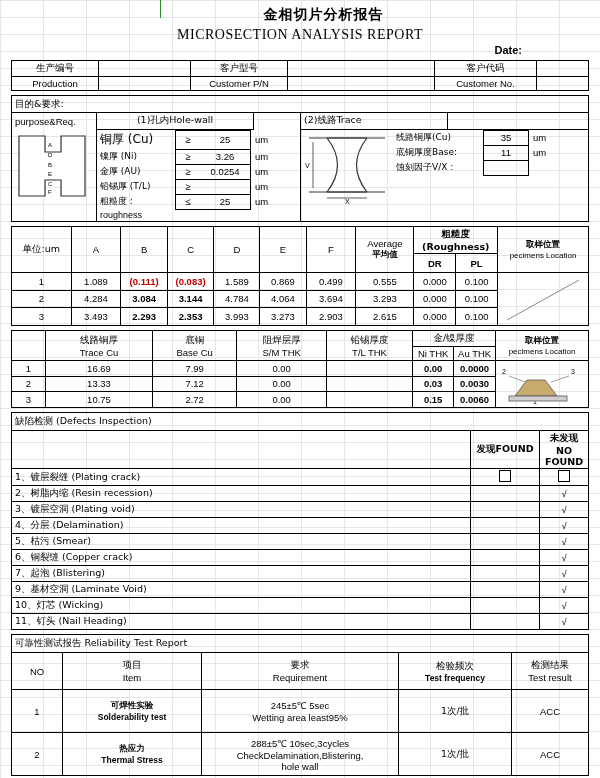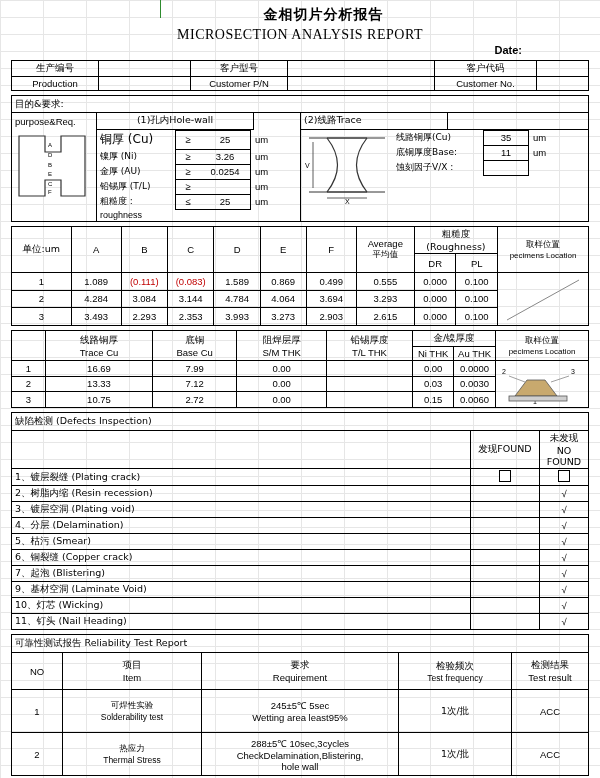--- a/index.html
+++ b/index.html
@@ -16,21 +16,21 @@
   .title-wrap{text-align:center;padding-top:6px;}
   .t-cn{font-size:14px;font-weight:bold;font-family:"DejaVu Sans",sans-serif;letter-spacing:1px;padding-left:47px;}
   .t-en{font-size:14px;font-family:"Liberation Serif",serif;margin-top:3px;letter-spacing:.5px;}
   .datebar{text-align:right;padding-right:78px;font-weight:bold;font-size:11px;font-family:Liberation Sans, sans-serif;margin-top:1px;}
   table{border-collapse:collapse;}
   .mt{width:578px;margin:4px auto 0 auto;border:1px solid #000;}
   .mt td{border:1px solid #000;padding:1px 3px;vertical-align:middle;font-size:9.5px;}
   .cn{font-family:"DejaVu Sans",sans-serif;}
   .ctr{text-align:center;}
   .hdrow td{height:16px;}
-  .mini{font-size:8.5px;}
+  .mini{font-size:8.5px;font-weight:bold;}
   .mini2{font-size:8px;}
   .red{color:#c00000;}
   .nb{border:none !important;}
   .noTop{border-top:none !important;}
   .noBot{border-bottom:none !important;}
   .noLeft{border-left:none !important;}
   .box{width:10px;height:10px;border:1px solid #000;display:inline-block;background:#fff;}
   .chk{font-size:9px;}
   svg{display:block;}
 </style>

